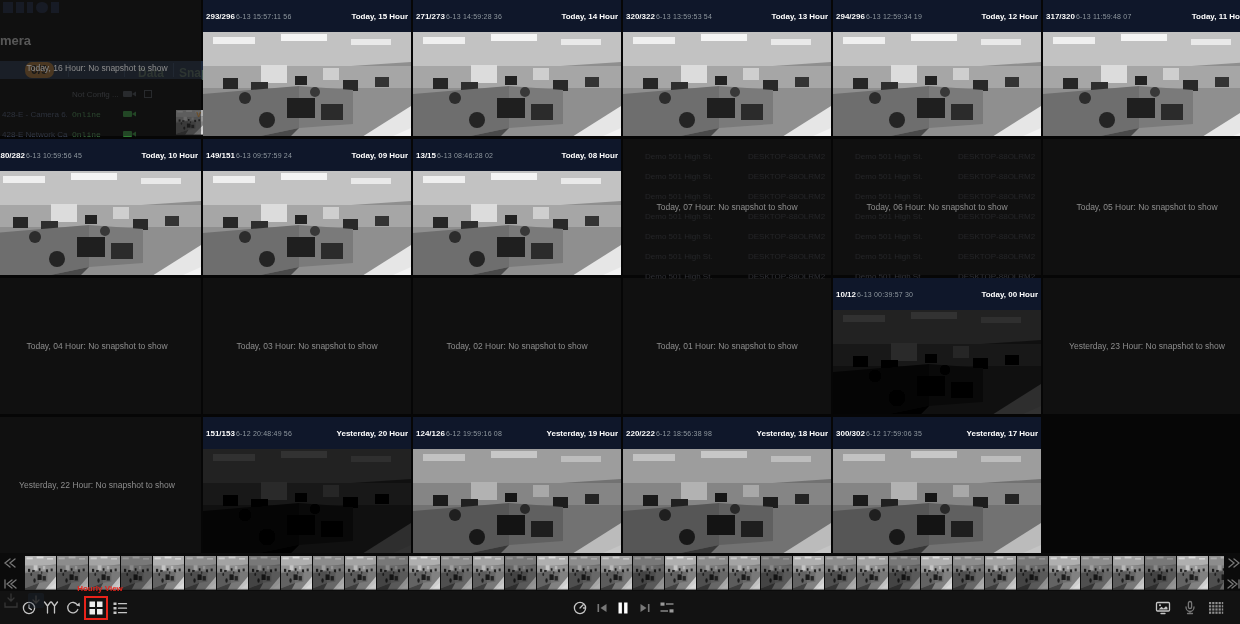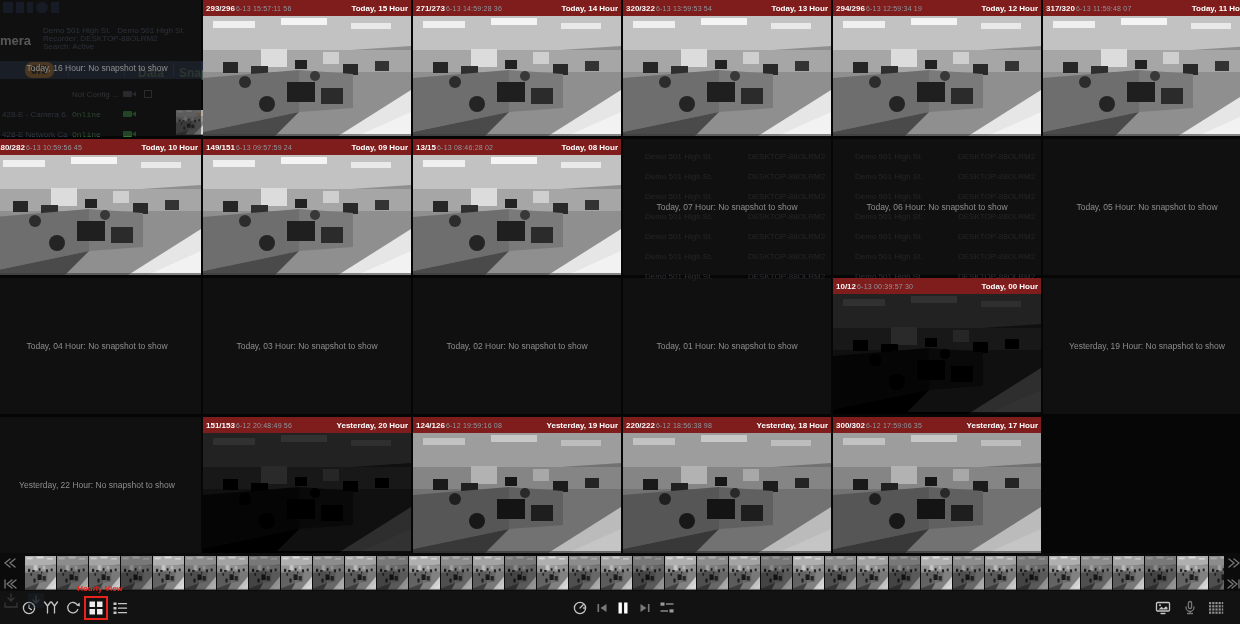--- a/index.html
+++ b/index.html
@@ -28,21 +28,21 @@
   .bg-trow span{display:block;}
   .bg-thumb{position:absolute;left:176px;top:110px;width:27px;height:25px;overflow:hidden;background:#111;}
   .bg-thumb .tag{position:absolute;top:1px;right:2px;font-size:7px;font-weight:bold;color:#d58a2e;z-index:2;}
   .bg-export{position:absolute;opacity:.35;z-index:6;}
 
   
   #hour-grid{position:absolute;left:-7px;top:0;width:1258px;height:553px;z-index:2;
     display:grid;grid-template-columns:repeat(6,208px);grid-auto-rows:136px;gap:3px 2px;}
   .cell{position:relative;overflow:hidden;}
   .cell.snapshot{background:#000;}
-  .cell-head{height:16px;display:flex;align-items:center;gap:1px;padding:0 3px;background:#7f1d1d;font-size:8px;white-space:nowrap;}
+  .cell-head{height:32px;display:flex;align-items:center;gap:1px;padding:0 3px;background:#0f172a;font-size:8px;white-space:nowrap;}
   .counter{font-weight:bold;color:#fafafa;}
   .stamp{color:#8e979e;font-size:7px;letter-spacing:.2px;}
   .hour{margin-left:auto;color:#fff;font-weight:bold;}
   .cell-img{position:relative;height:122px;background:#000;overflow:hidden;}
   .cell-img svg{display:block;width:100%;height:100%;}
   .cell.empty{display:flex;align-items:center;justify-content:center;background:rgba(25,25,25,.55);}
   .empty-label{font-size:8.5px;color:#8d8d8d;text-align:center;}
   .tone-day .scene{filter:brightness(1);}
   .tone-evening .scene{filter:brightness(.8) contrast(1.05);}
   .tone-night .scene{filter:brightness(.27) contrast(1.25);}
@@ -69,25 +69,20 @@
 <div id="stage">
 
   <div id="bg-layer">
     <div class="bg-logo">
       <i style="width:10px"></i>
       <i style="width:8px"></i>
       <i style="width:6px"></i>
       <i style="width:12px;border-radius:6px"></i>
       <i style="width:8px"></i>
     </div>
-    <div class="bg-site-block">
-      <div><span>Demo 501 High St.</span>&nbsp;&nbsp;&nbsp;<span>Demo 501 High St.</span></div>
-      <div>Recorder: DESKTOP-88OLRM2</div>
-      <div>Search: Active</div>
-    </div>
     <div class="bg-panel-label">mera</div>
     <div class="bg-bluebar">
       <span class="bg-badge">0/9</span>
     </div>
     <span class="bg-tab" style="left:138px">Data</span>
     <span class="bg-tab" style="left:179px">Snapshot</span>
     <span class="bg-tabline" style="left:68px"></span>
     <span class="bg-tabline" style="left:124px"></span>
     <span class="bg-tabline" style="left:173px"></span>
     <div class="bg-cam-list">
@@ -533,21 +528,21 @@
     <circle cx="112" cy="60" r="5" fill="#383838"></circle>
     <circle cx="64" cy="88" r="8" fill="#242424"></circle>
     <polygon points="132,122 208,74 208,122" fill="#e6e6e6"></polygon>
     <polygon points="150,122 208,96 208,122" fill="#f2f2f2"></polygon>
     <polygon points="0,116 96,96 70,122 0,122" fill="#4a4a4a"></polygon>
     <rect x="0" y="118" width="208" height="4" fill="#3c3c3c" opacity="0.6"></rect>
   </svg>
         </div>
       </div>
       <div class="cell empty">
-        <span class="empty-label">Yesterday, 19 Hour: No snapshot to show</span>
+        <span class="empty-label">Yesterday, 23 Hour: No snapshot to show</span>
       </div>
       <div class="cell empty">
         <span class="empty-label">Yesterday, 22 Hour: No snapshot to show</span>
       </div>
       <div class="cell snapshot tone-night">
         <div class="cell-head">
           <span class="counter">151/153</span>
           <span class="stamp">6-12 20:48:49 56</span>
           <span class="hour">Yesterday, 20 Hour</span>
         </div>

